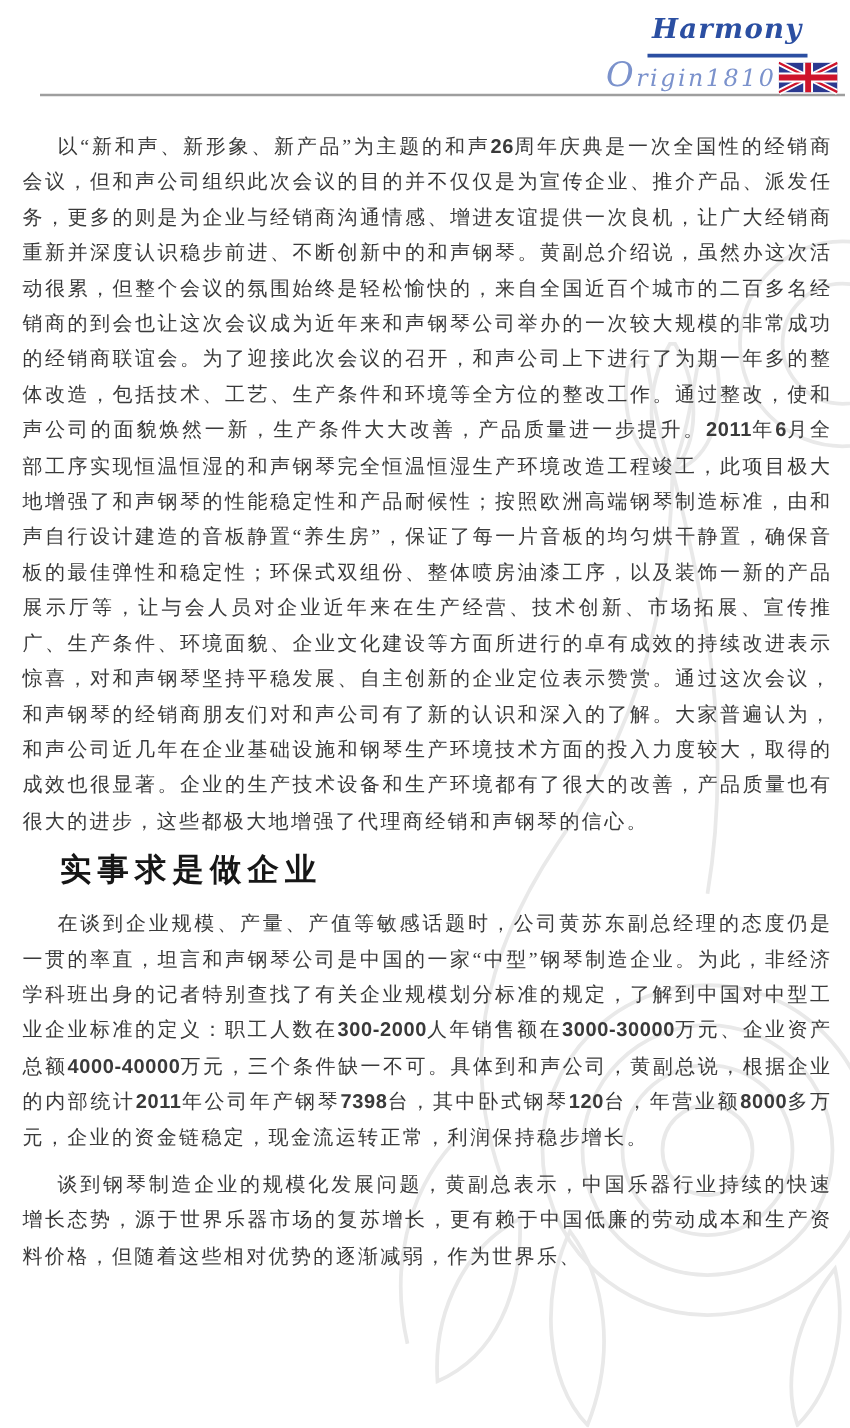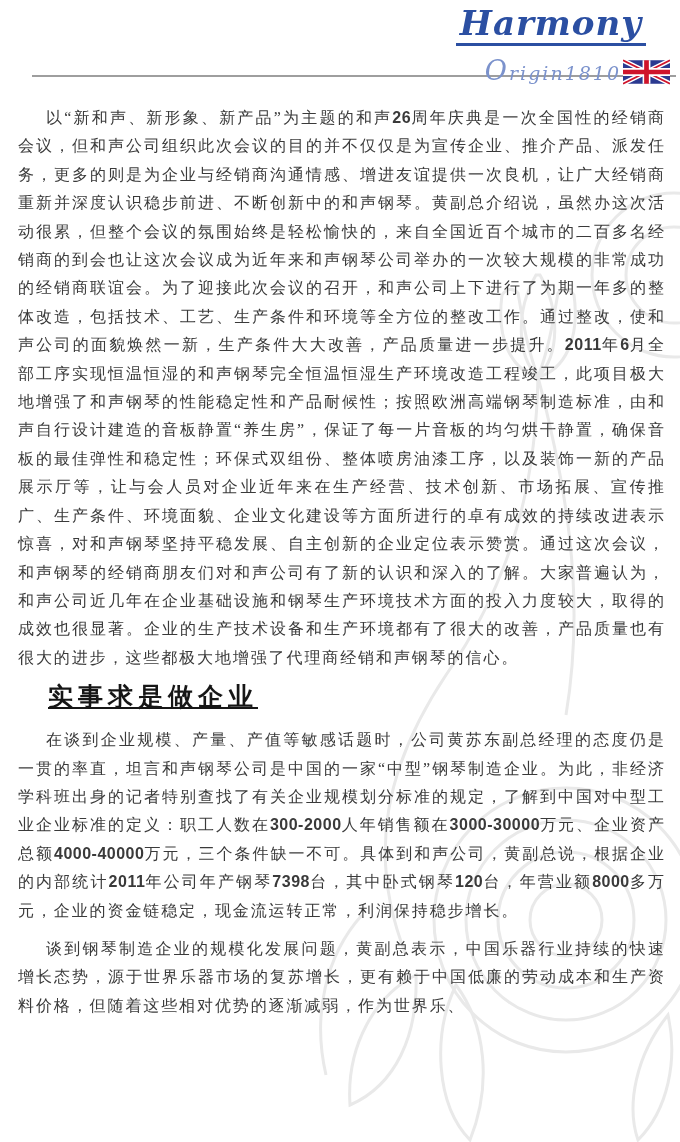--- a/index.html
+++ b/index.html
@@ -5,37 +5,37 @@
   :root{
     --brand-blue:#2b4fa2; --tagline-blue:#7b92cc; --flag-blue:#2b3990; --flag-red:#cf142b;
     --text:#3a3a3a; --heading:#161616; --rule:#9e9e9e; --wm:#e9e9e9;
   }
   html,body{margin:0;padding:0;background:#fff;}
   .page{position:relative;width:680px;height:1142px;background:#ffffff;overflow:hidden;
         font-family:"Liberation Serif",serif;}
   .watermark{position:absolute;top:155px;right:-6px;z-index:0;pointer-events:none;}
   .logo{position:absolute;top:4px;right:10px;z-index:2;text-align:right;}
   .brand{display:inline-block;margin-right:24px;font-family:"DejaVu Serif",serif;
-         font-style:italic;font-weight:bold;font-size:34px;line-height:38px;
+         font-style:italic;font-weight:bold;font-size:22px;line-height:38px;
          color:var(--brand-blue);letter-spacing:1px;border-bottom:3px solid var(--brand-blue);
          padding:0 4px 1px 4px;}
-  .tagline-row{display:flex;align-items:center;justify-content:flex-end;margin-top:11px;}
+  .tagline-row{display:flex;align-items:center;justify-content:flex-end;margin-top:1px;}
   .tagline{display:inline-block;font-family:"DejaVu Serif",serif;font-style:italic;
            font-size:19px;line-height:24px;color:var(--tagline-blue);letter-spacing:2px;}
   .tagline::first-letter{font-size:27px;}
   .flag{display:block;margin-left:2px;}
   .header-rule{position:absolute;top:75px;left:32px;right:4px;height:2px;
                background:var(--rule);z-index:1;}
   .content{position:absolute;top:104px;left:18px;right:14px;z-index:1;}
   .body-para{margin:0 0 10px 0;font-size:16px;line-height:28.4px;letter-spacing:1.9px;
              color:var(--text);text-align:justify;text-indent:1.75em;}
   .body-para .num{font-family:"Liberation Sans",sans-serif;font-weight:bold;
                   letter-spacing:0.5px;}
   .section-heading{margin:10px 0 14px 30px;font-size:25px;line-height:30px;
-                   font-weight:bold;color:var(--heading);letter-spacing:5px;text-decoration:underline;}
+                   font-weight:bold;color:var(--heading);letter-spacing:5px;}
 </style>
 </head>
 <body>
 
 <div class="page">
 
   <svg class="watermark" width="420" height="990" viewBox="0 0 420 990">
     <g fill="none" stroke="var(--wm)" stroke-width="3">
 
       <circle cx="408" cy="120" r="48"></circle>

